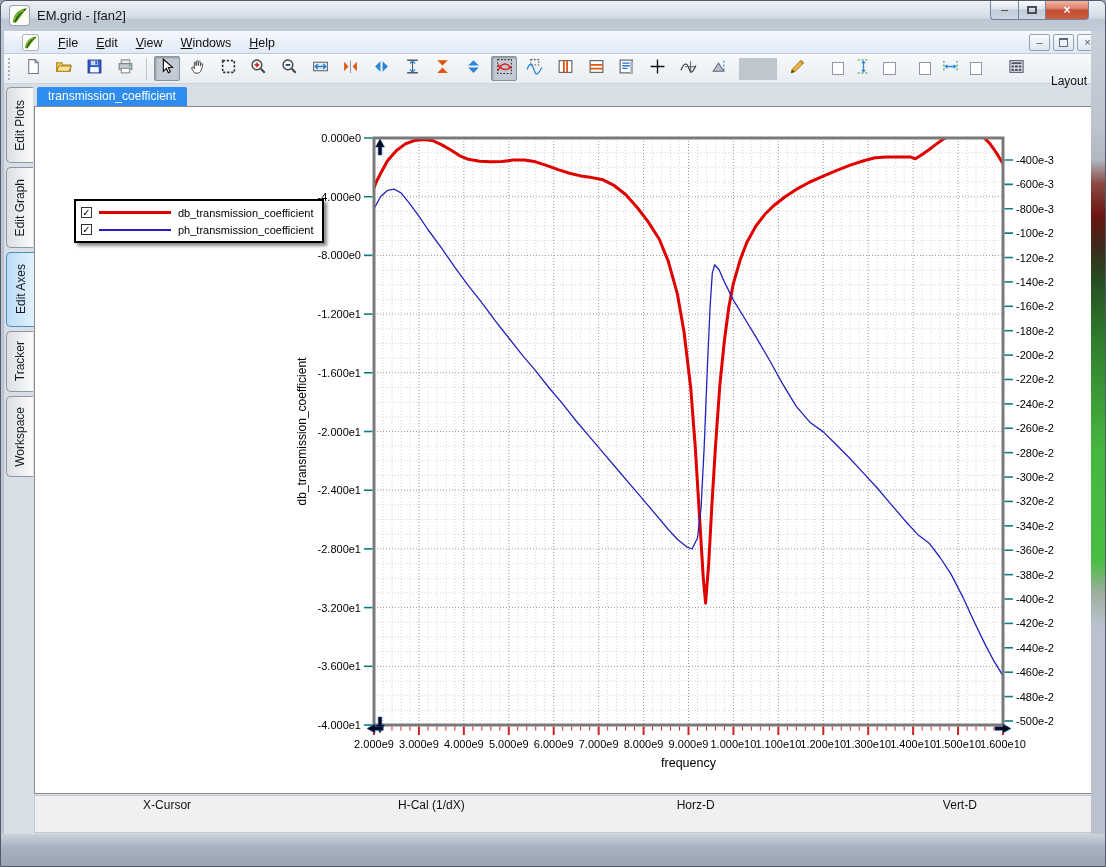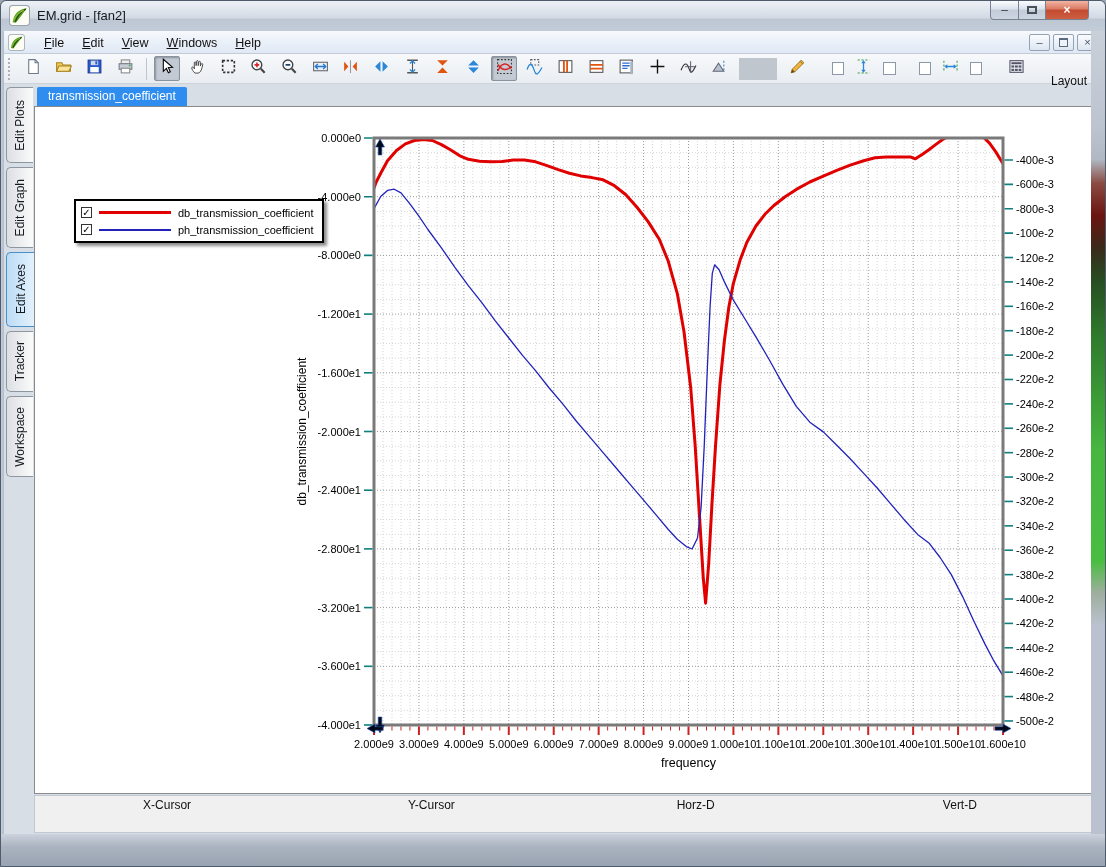--- a/index.html
+++ b/index.html
@@ -16,21 +16,21 @@
   .winbtn{height:19px;display:flex;align-items:center;justify-content:center;
     border:1px solid #768294;border-top:none;background:linear-gradient(#fbfdff,#dbe2ec 45%,#c2cbd8 50%,#ccd5e1);
     color:#3c434c;font-size:12px;cursor:default;}
   .winbtn.min{width:29px;border-radius:0 0 0 4px;}
   .winbtn.max{width:27px;border-left:none;}
   .winbtn.close{width:43px;border-left:none;border-radius:0 0 4px 0;
     background:linear-gradient(#f3b4a4,#da7a62 45%,#c24a31 50%,#cd5f41);color:#fff;font-weight:bold;}
   .glyph-max{display:inline-block;width:10px;height:8px;border:2px solid #4a5058;}
   
   .menubar{position:absolute;left:1px;right:1px;top:30px;height:23px;display:flex;align-items:center;
-    background:linear-gradient(#f6f9fd,#dfe8f4);border-bottom:1px solid #c3ccd8;padding-left:6px;}
+    background:linear-gradient(#f6f9fd,#dfe8f4);border-bottom:1px solid #c3ccd8;padding-left:20px;}
   .menubar .mlogo{width:17px;height:17px;margin-right:10px;}
   .mi{display:inline-block;padding:2px 9px;font-size:12.5px;color:#111;}
   .mi::first-letter{text-decoration:underline;}
   .mdibtns{margin-left:auto;margin-right:6px;display:flex;gap:3px;}
   .mdibtn{width:21px;height:17px;border:1px solid #94a2b6;border-radius:2px;
     background:linear-gradient(#fafcfe,#dde6f1);display:flex;align-items:center;justify-content:center;
     font-size:11px;color:#44536a;}
   .glyph-restore{position:relative;width:9px;height:9px;}
   .glyph-restore::before{content:"";position:absolute;right:0;top:0;width:7px;height:6px;border:1.5px solid #5a6a80;}
   .glyph-restore::after{content:"";position:absolute;left:0;bottom:0;width:7px;height:6px;border:1.5px solid #5a6a80;background:#eef3f9;}
@@ -638,22 +638,22 @@
         </svg>
     </div>
   </div>
 
   <div class="statusbar" id="statusbar">
       <div class="scol">
         <div class="shead">X-Cursor</div>
         <div class="sval">-7.774e+08</div>
       </div>
       <div class="scol">
-        <div class="shead">Y-Cursor</div>
-        <div class="sval">-2.476e+01</div>
+        <div class="shead">H-Cal (1/dX)</div>
+        <div class="sval"></div>
       </div>
       <div class="scol">
         <div class="shead">Horz-D</div>
         <div class="sval"></div>
       </div>
       <div class="scol">
         <div class="shead">Vert-D</div>
         <div class="sval"></div>
       </div>
     </div>

